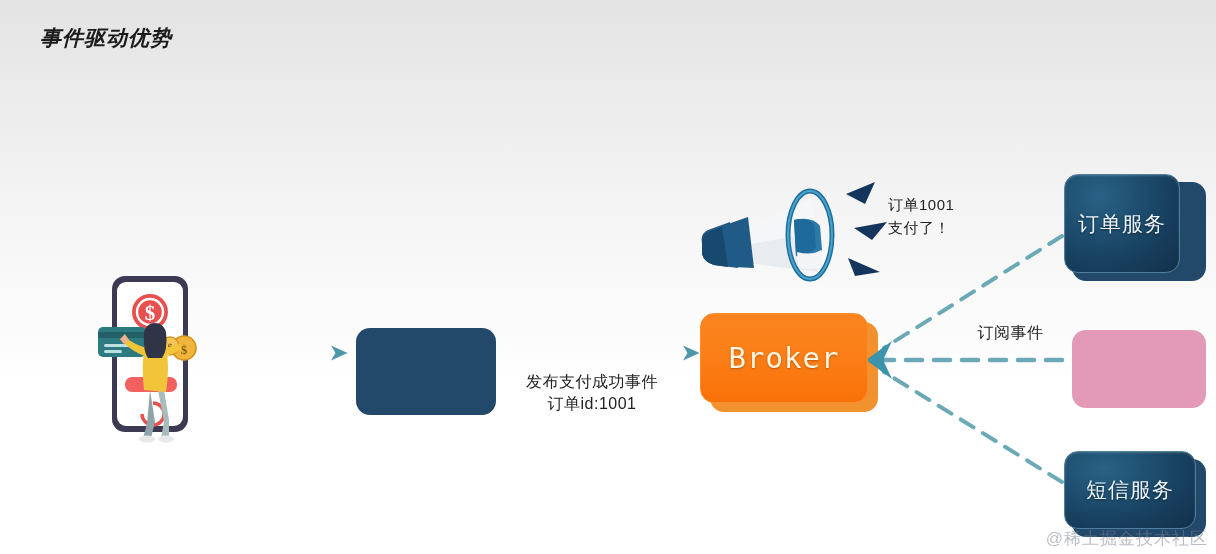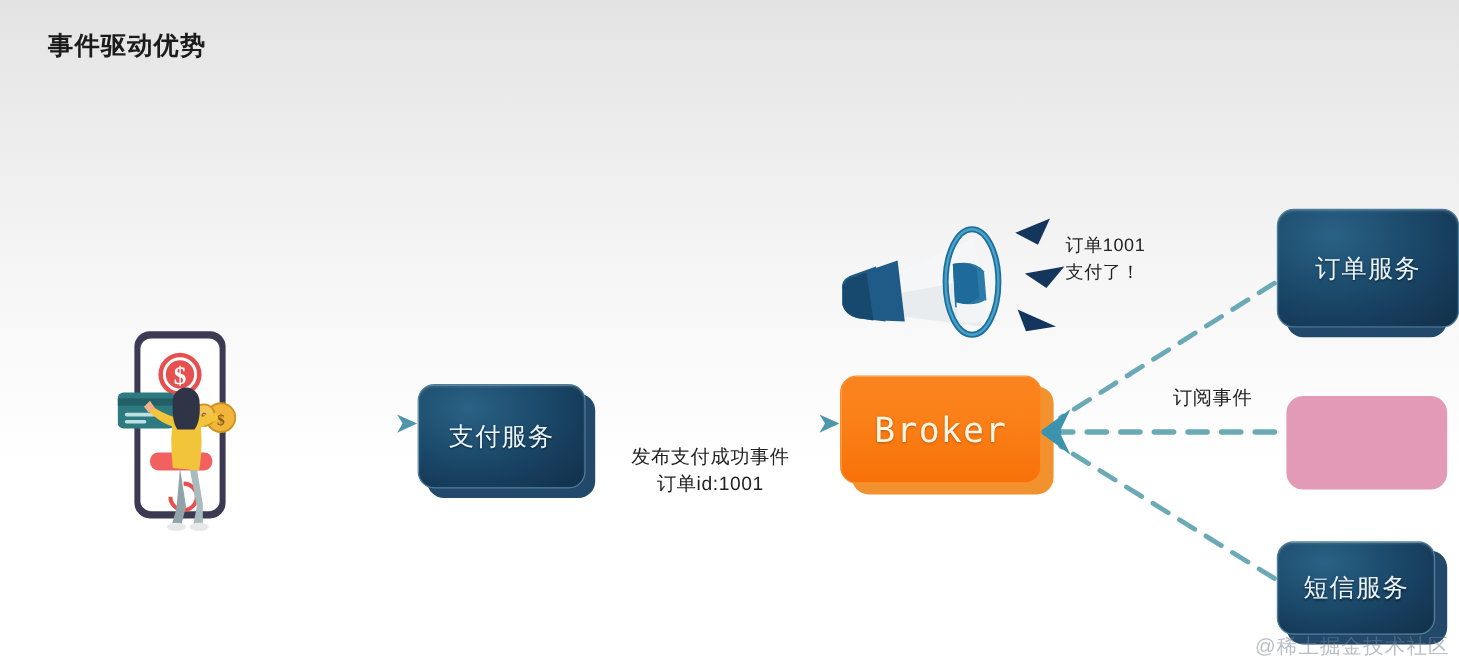--- a/index.html
+++ b/index.html
@@ -20,20 +20,21 @@
 
   
   #page-title {
     position: absolute;
     left: 40px;
     top: 24px;
     font-size: 21px;
     font-weight: bold;
     color: #1b1b1b;
     letter-spacing: 1px;
+    font-style: italic;
   }
   #subtitle {
     position: absolute;
     left: 40px;
     top: 107px;
     font-size: 20px;
     color: #1f1f1f;
     letter-spacing: 0.5px;
   }
 
@@ -90,21 +91,21 @@
   }
   .shadow-orange { background: #f2922f; }
 
   
   #node-payment  { left: 348px; top: 320px; width: 140px; height: 87px; }
   #sh-payment    { left: 356px; top: 328px; width: 140px; height: 87px; }
 
   #node-broker   { left: 700px; top: 313px; width: 168px; height: 90px; }
   #sh-broker     { left: 710px; top: 322px; width: 168px; height: 90px; }
 
-  #node-order    { left: 1064px; top: 174px; width: 152px; height: 99px; }
+  #node-order    { left: 1064px; top: 174px; width: 116px; height: 99px; }
   #sh-order      { left: 1072px; top: 182px; width: 134px; height: 99px; }
 
   #node-storage  { left: 1064px; top: 322px; width: 134px; height: 78px; }
   #sh-storage    { left: 1072px; top: 330px; width: 134px; height: 78px; }
 
   #node-sms      { left: 1064px; top: 451px; width: 132px; height: 78px; }
   #sh-sms        { left: 1072px; top: 459px; width: 134px; height: 78px; }
 
   
   #edges {
@@ -192,23 +193,20 @@
       <line x1="1062" y1="482" x2="884" y2="372" stroke="#6aa9b5" stroke-width="4" stroke-dasharray="15 11" stroke-linecap="round"></line>
     </g>
 
     <g>
       <path d="M892,341 L866,360 L892,379 L883,360 Z" fill="#3b93ad"></path>
       <line x1="884" y1="360" x2="872" y2="360" stroke="#3b93ad" stroke-width="4.5"></line>
     </g>
   </svg>
 
   <div class="node-shadow shadow-navy" id="sh-payment"></div>
-  <div class="node node-navy" id="node-payment">
-    <span>支付服务</span>
-  </div>
 
   <div class="node-shadow shadow-orange" id="sh-broker"></div>
   <div class="node node-orange" id="node-broker">
     <span>Broker</span>
   </div>
 
   <div class="node-shadow shadow-navy" id="sh-order"></div>
   <div class="node node-navy" id="node-order">
     <span>订单服务</span>
   </div>

